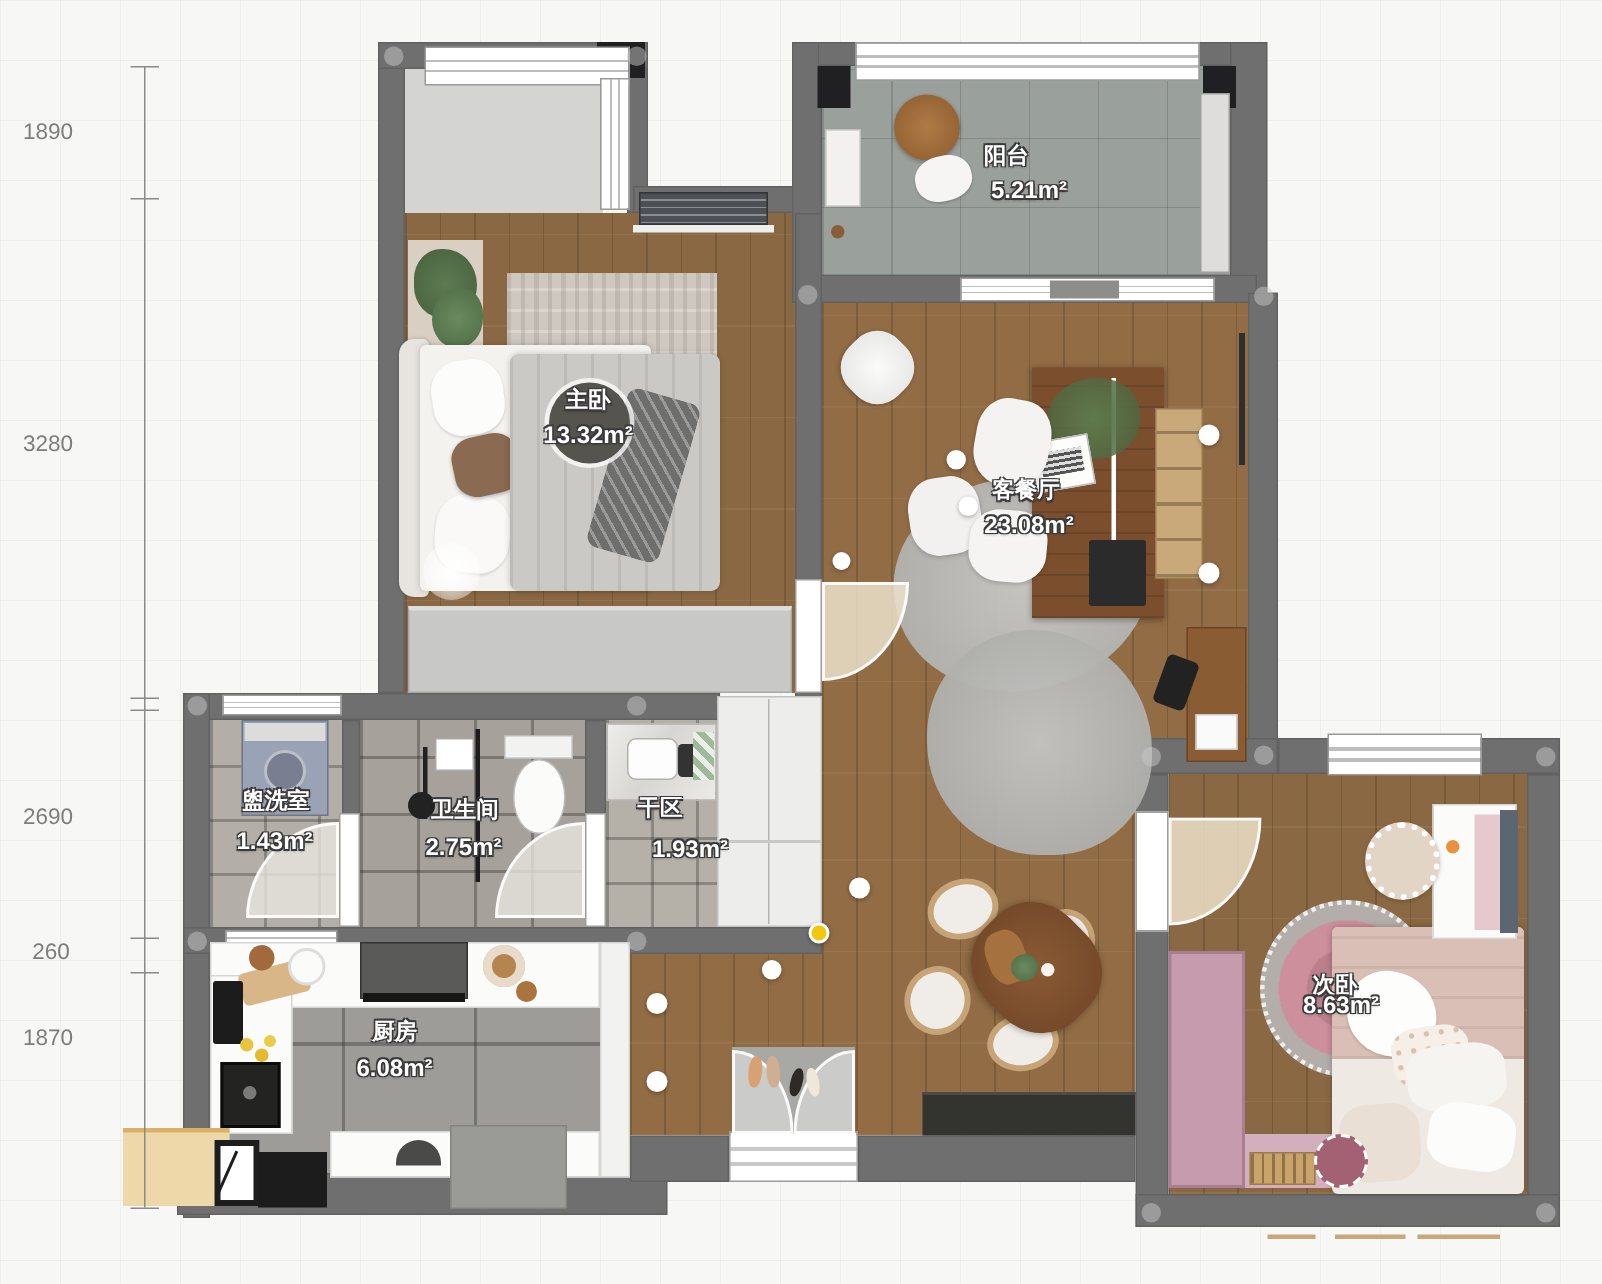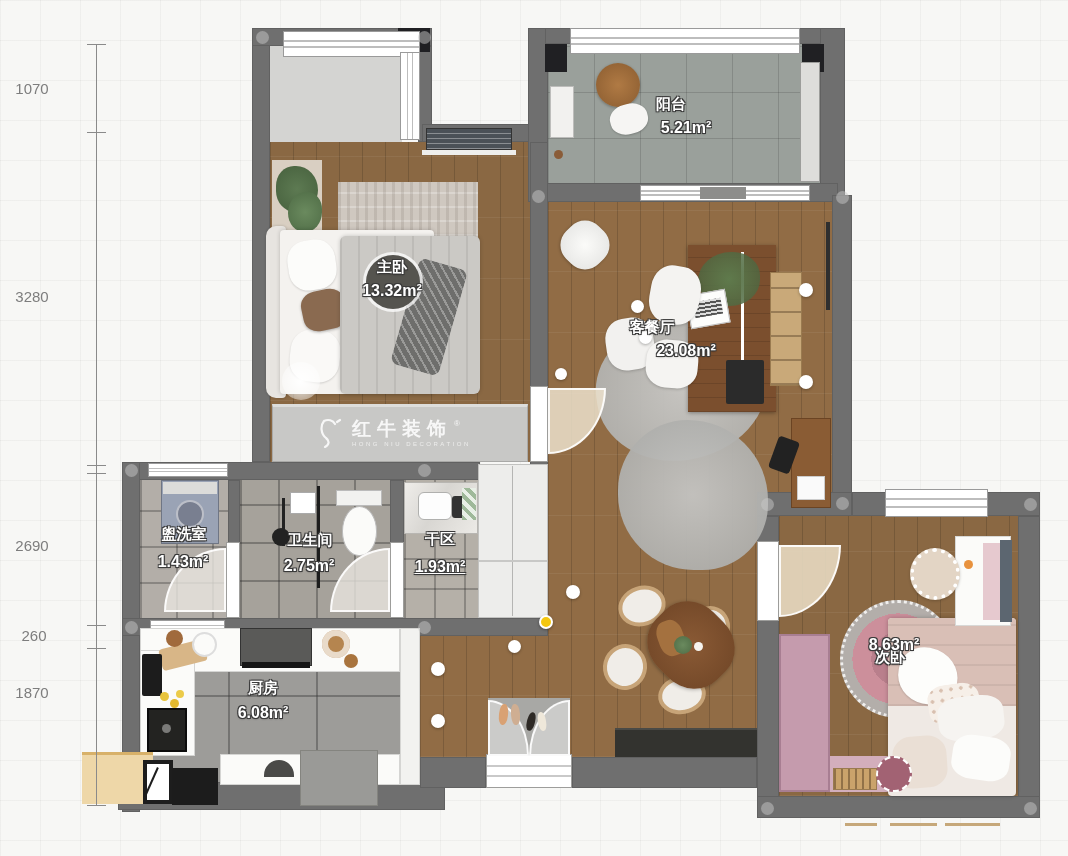--- a/index.html
+++ b/index.html
@@ -55,21 +55,21 @@
 <div class="canvas">
 
   <div class="dim-line" style="left:96px;top:44px;width:1px;height:761px;"></div>
   <div class="dim-line" style="left:87px;top:44px;width:19px;height:1px;"></div>
   <div class="dim-line" style="left:87px;top:132px;width:19px;height:1px;"></div>
   <div class="dim-line" style="left:87px;top:465px;width:19px;height:1px;"></div>
   <div class="dim-line" style="left:87px;top:473px;width:19px;height:1px;"></div>
   <div class="dim-line" style="left:87px;top:625px;width:19px;height:1px;"></div>
   <div class="dim-line" style="left:87px;top:648px;width:19px;height:1px;"></div>
   <div class="dim-line" style="left:87px;top:805px;width:19px;height:1px;"></div>
-  <div class="dim-label" style="left:32px;top:88px;">1070</div>
+  <div class="dim-label" style="left:32px;top:88px;">1890</div>
   <div class="dim-label" style="left:32px;top:296px;">3280</div>
   <div class="dim-label" style="left:32px;top:545px;">2690</div>
   <div class="dim-label" style="left:34px;top:635px;">260</div>
   <div class="dim-label" style="left:32px;top:692px;">1870</div>
 
   <div class="abs floor-closet" style="left:270px;top:46px;width:132px;height:96px;"></div>
   <div class="abs wood" style="left:270px;top:142px;width:260px;height:320px;"></div>
   <div class="abs tile-balcony" style="left:548px;top:44px;width:272px;height:141px;"></div>
   <div class="abs wood wood-light" style="left:548px;top:200px;width:284px;height:316px;"></div>
   <div class="abs wood wood-light" style="left:548px;top:516px;width:209px;height:241px;"></div>
@@ -142,32 +142,20 @@
   <div class="abs furn" style="left:280px;top:230px;width:154px;height:164px;background:#f4f2ef;border-radius:4px;box-shadow:0 0 4px rgba(0,0,0,.2);"></div>
   <div class="abs furn" style="left:288px;top:240px;width:48px;height:50px;background:#fcfcfa;border-radius:40%;transform:rotate(-8deg);box-shadow:0 1px 2px rgba(0,0,0,.15);"></div>
   <div class="abs furn" style="left:290px;top:330px;width:50px;height:52px;background:#faf9f7;border-radius:40%;transform:rotate(6deg);box-shadow:0 1px 2px rgba(0,0,0,.15);"></div>
   <div class="abs furn" style="left:302px;top:290px;width:44px;height:40px;background:#8a6a50;border-radius:35%;transform:rotate(-12deg);box-shadow:0 1px 3px rgba(0,0,0,.3);"></div>
   <div class="abs furn" style="left:340px;top:236px;width:140px;height:158px;background:#cbc9c5;background-image:repeating-linear-gradient(90deg,rgba(0,0,0,.07) 0 2px,transparent 2px 18px);border-radius:6px;box-shadow:0 0 4px rgba(0,0,0,.2);"></div>
   <div class="abs furn" style="left:404px;top:262px;width:50px;height:110px;background:#6e6e6c;background-image:repeating-linear-gradient(45deg,rgba(255,255,255,.3) 0 2px,transparent 2px 7px);border-radius:8px;transform:rotate(16deg);"></div>
   <div class="abs furn" style="left:282px;top:362px;width:38px;height:38px;background:radial-gradient(circle,#ffffff,rgba(255,255,255,.2));border-radius:50%;"></div>
   <div class="abs furn" style="left:366px;top:255px;width:54px;height:54px;background:#55544f;border-radius:50%;box-shadow:0 0 0 3px rgba(255,255,255,.75);"></div>
   <div class="abs furn" style="left:272px;top:404px;width:256px;height:58px;background:#c8c8c6;border:1px solid #a9a9a7;border-top:3px solid #dddddb;"></div>
 
-  <div class="wm" style="left:318px;top:418px;">
-    <svg width="26" height="30" viewBox="0 0 26 30">
-      <path d="M6,3 C2,8 3,16 8,20 C12,23 11,27 7,29 M6,3 C10,1 15,2 17,6 M19,4 L22,2" stroke="rgba(255,255,255,.85)" stroke-width="2.2" fill="none" stroke-linecap="round"></path>
-    </svg>
-    <div>
-      <div style="display:flex;align-items:flex-start;gap:2px;">
-        <span class="t1">红牛装饰</span>
-        <span style="font-size:8px;">®</span>
-      </div>
-      <div class="t2">HONG NIU DECORATION</div>
-    </div>
-  </div>
 
   <div class="abs furn" style="left:550px;top:86px;width:24px;height:52px;background:#f2f1ef;border:1px solid #bdbdbb;"></div>
   <div class="abs furn" style="left:596px;top:63px;width:44px;height:44px;background:radial-gradient(circle,#b07a44,#8a5c30);border-radius:50%;box-shadow:0 1px 3px rgba(0,0,0,.3);"></div>
   <div class="abs furn" style="left:610px;top:104px;width:38px;height:30px;background:#f6f5f3;border-radius:45%;transform:rotate(-14deg);box-shadow:0 1px 2px rgba(0,0,0,.2);"></div>
   <div class="abs furn" style="left:554px;top:150px;width:9px;height:9px;background:#8a5c38;border-radius:50%;"></div>
 
   <div class="abs furn" style="left:562px;top:222px;width:46px;height:46px;background:radial-gradient(circle,#fbfbf9,#e2e2e0);border-radius:42%;transform:rotate(45deg);box-shadow:0 1px 3px rgba(0,0,0,.25);"></div>
   <div class="abs furn" style="left:596px;top:318px;width:172px;height:142px;background:radial-gradient(circle,#c8c8c6,#acaca9);border-radius:50% 45% 55% 50%;transform:rotate(-8deg);opacity:.95;"></div>
   <div class="abs furn" style="left:618px;top:420px;width:150px;height:150px;background:radial-gradient(circle,#c4c4c2,#a8a8a5);border-radius:48% 55% 45% 52%;opacity:.95;"></div>
   <div class="abs furn" style="left:688px;top:245px;width:88px;height:167px;background:#7b4f2e;background-image:repeating-linear-gradient(0deg,rgba(0,0,0,.12) 0 1px,transparent 1px 14px);box-shadow:0 1px 4px rgba(0,0,0,.35);"></div>
@@ -284,26 +272,26 @@
   <div class="abs joint" style="left:836px;top:497px;width:13px;height:13px;"></div>
   <div class="abs joint" style="left:761px;top:498px;width:13px;height:13px;"></div>
   <div class="abs joint" style="left:1024px;top:498px;width:13px;height:13px;"></div>
   <div class="abs joint" style="left:761px;top:802px;width:13px;height:13px;"></div>
   <div class="abs joint" style="left:1024px;top:802px;width:13px;height:13px;"></div>
 
   <div class="room-name" style="left:671px;top:104px;">阳台</div>
   <div class="room-area" style="left:686px;top:128px;">5.21m²</div>
   <div class="room-name" style="left:392px;top:267px;">主卧</div>
   <div class="room-area" style="left:392px;top:291px;">13.32m²</div>
-  <div class="room-name" style="left:652px;top:327px;">客餐厅</div>
+  <div class="room-name" style="left:684px;top:327px;">客餐厅</div>
   <div class="room-area" style="left:686px;top:351px;">23.08m²</div>
   <div class="room-name" style="left:184px;top:534px;">盥洗室</div>
   <div class="room-area" style="left:183px;top:562px;">1.43m²</div>
   <div class="room-name" style="left:310px;top:540px;">卫生间</div>
   <div class="room-area" style="left:309px;top:566px;">2.75m²</div>
   <div class="room-name" style="left:440px;top:539px;">干区</div>
-  <div class="room-area" style="left:440px;top:567px;text-decoration:underline;">1.93m²</div>
+  <div class="room-area" style="left:460px;top:567px;">1.93m²</div>
   <div class="room-name" style="left:263px;top:688px;">厨房</div>
   <div class="room-area" style="left:263px;top:713px;">6.08m²</div>
   <div class="room-name" style="left:890px;top:657px;">次卧</div>
-  <div class="room-area" style="left:894px;top:645px;">8.63m²</div>
+  <div class="room-area" style="left:894px;top:671px;">8.63m²</div>
 
 </div>
 
 </body></html>

